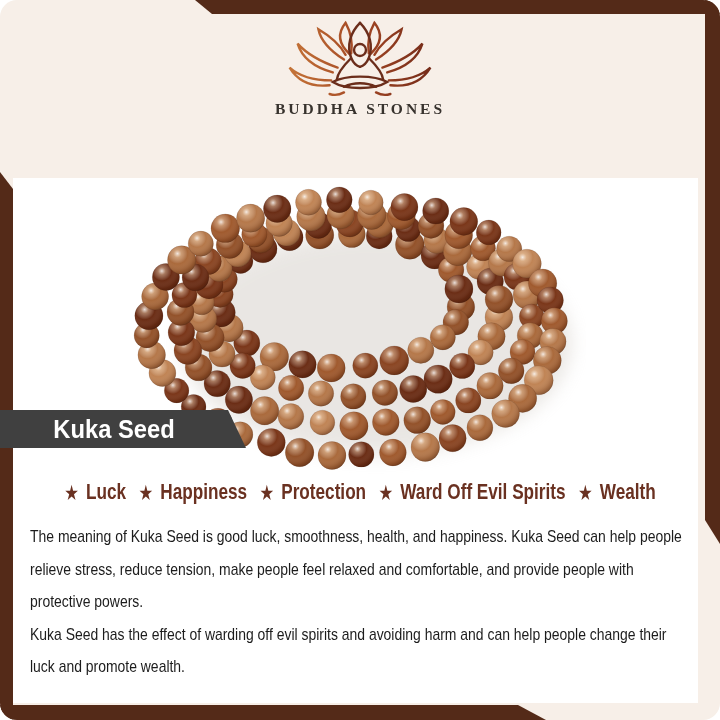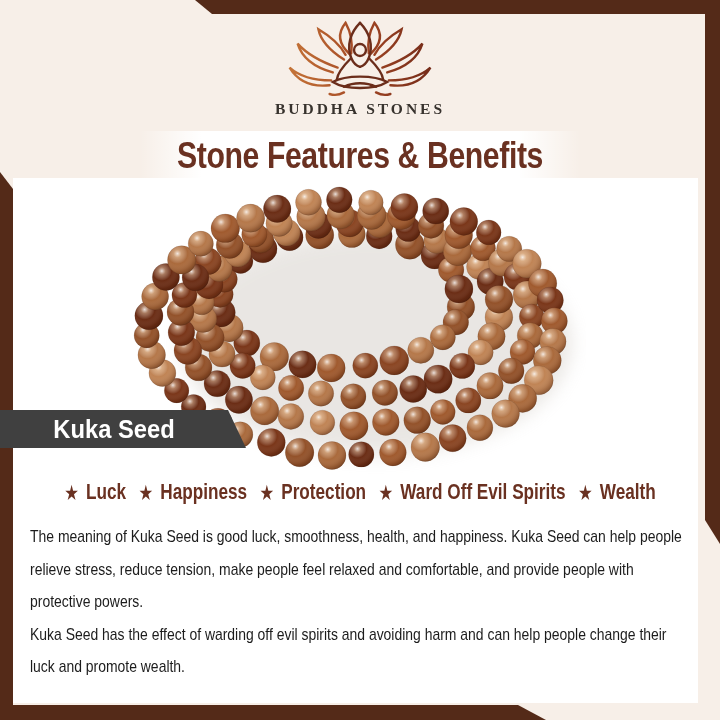--- a/index.html
+++ b/index.html
@@ -1,19 +1,20 @@
 <!DOCTYPE html>
 <html><head>
 <meta charset="utf-8">
 <style>
   html,body{margin:0;padding:0;}
   .stage{
     position:relative;width:720px;height:720px;overflow:hidden;
     background:#f7efe8;
     font-family:"Liberation Sans","DejaVu Sans",sans-serif;
+    border-radius:17px;
   }
   
   .top-bar{
     position:absolute;left:0;top:0;width:720px;height:14px;background:#542a18;
     clip-path:polygon(195px 0,720px 0,720px 14px,212px 14px);
   }
   .right-strip{
     position:absolute;left:705px;top:0;width:15px;height:545px;background:#542a18;
     clip-path:polygon(0 0,15px 0,15px 544px,0 520px);
   }
@@ -386,23 +387,20 @@
         <path d="M100,6 C112,18 117,34 111,50 C108,57 104,60 100,61"></path>
         <path d="M89,50 C80,59 72,68 71,77"></path>
         <path d="M111,50 C120,59 128,68 129,77"></path>
         <path d="M66,80 C82,71 118,71 134,80 C118,90 82,90 66,80 Z"></path>
         <path d="M80,86 C92,80 108,80 120,86"></path>
       </g>
     </svg>
   </div>
   <div class="brand-name">BUDDHA STONES</div>
 
-  <div class="title-band">
-    <h1 class="page-title">Stone Features &amp; Benefits</h1>
-  </div>
 
   <div class="ribbon">
     <span class="ribbon-label">Kuka Seed</span>
   </div>
 
   <div class="benefits" id="benefits-line">
       <span class="benefit-item">
         <span class="benefit-star">★</span>
         <span>Luck</span>
       </span>

